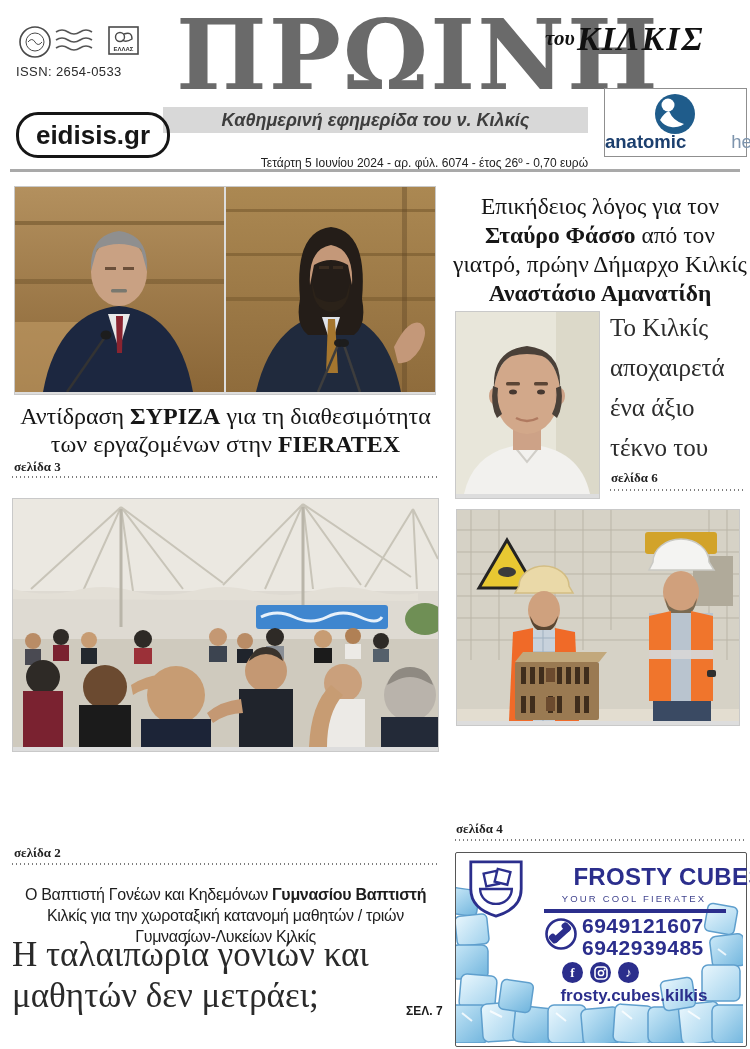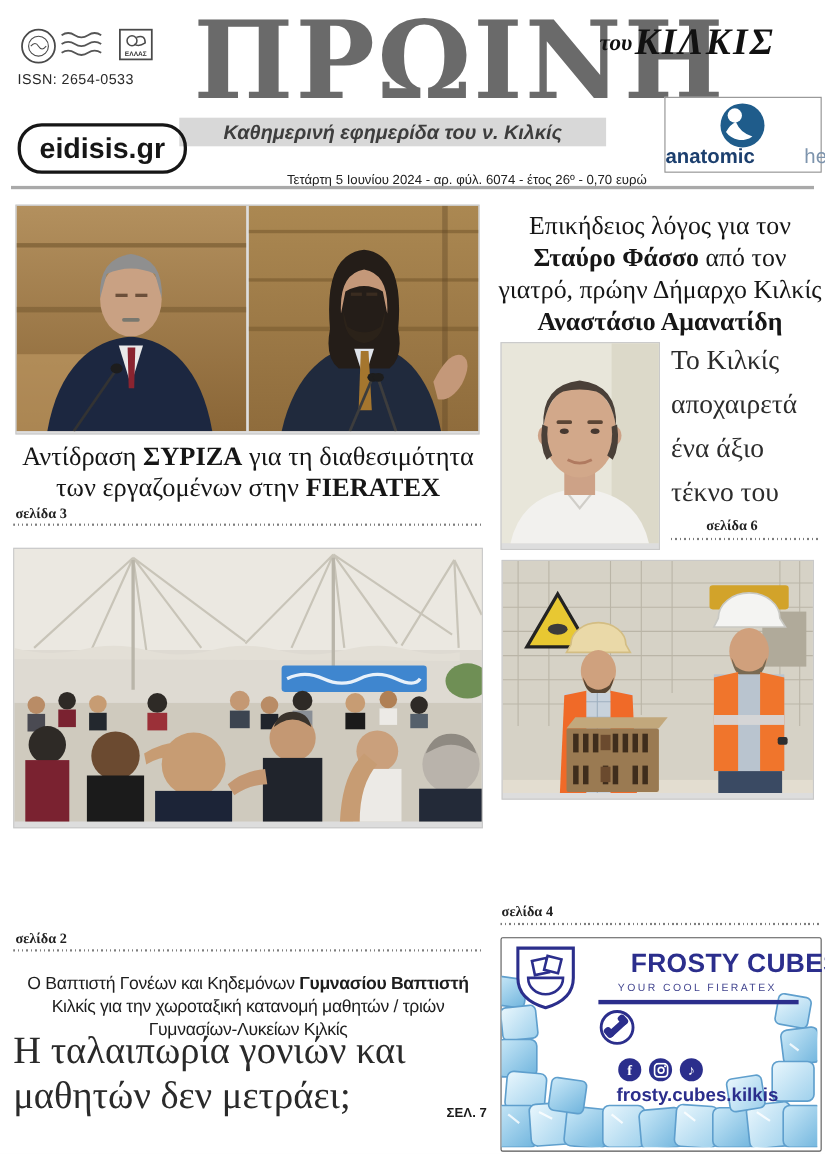--- a/index.html
+++ b/index.html
@@ -7,21 +7,21 @@
         font-family:"Liberation Sans",sans-serif;color:#1b1b1b;}
   .abs{position:absolute;}
   
   .issn{left:16px;top:64px;font-size:13px;letter-spacing:.4px;color:#2a2a2a;}
   .masthead-main{left:176px;top:0px;font-family:"DejaVu Serif",serif;font-weight:bold;
     font-size:96px;line-height:110px;color:#6a6a6a;letter-spacing:2px;transform:scaleY(1.02);}
   .masthead-tou{left:545px;top:26px;font-family:"Liberation Serif",serif;font-weight:bold;
     font-style:italic;font-size:21px;color:#111;}
   .masthead-region{left:577px;top:20px;font-family:"Liberation Serif",serif;font-weight:bold;
     font-style:italic;font-size:34px;color:#111;letter-spacing:2px;}
-  .subtitle-bar{left:163px;top:107px;width:388px;height:26px;background:#d8d8d8;
+  .subtitle-bar{left:163px;top:107px;width:425px;height:26px;background:#d8d8d8;
     display:flex;align-items:center;justify-content:center;}
   .subtitle-bar span{font-weight:bold;font-style:italic;font-size:18px;color:#3d3d3d;}
   .site-badge{left:16px;top:112px;width:148px;height:40px;border:3px solid #161616;border-radius:22px;
     display:flex;align-items:center;justify-content:center;font-weight:bold;font-size:26px;color:#161616;}
   .dateline{left:163px;top:156px;width:425px;text-align:right;font-size:12px;color:#222;}
   .sponsor-box{left:604px;top:88px;width:141px;height:67px;border:1px solid #8f8f8f;background:#fff;}
   .sponsor-icon{position:absolute;left:48px;top:3px;}
   .sponsor-text{position:absolute;left:0;bottom:3px;width:100%;text-align:center;font-size:18.5px;}
   .sponsor-text b{color:#1c3f6e;}
   .sponsor-text i{font-style:normal;color:#7d94ad;margin-left:45px;}
@@ -42,21 +42,21 @@
   .dots-kke{left:12px;top:863px;width:427px;}
   .par-intro{left:10px;top:884px;width:431px;text-align:center;font-size:16px;line-height:21px;
     letter-spacing:-.3px;color:#1d1d1d;}
   .par-head{left:12px;top:934px;width:424px;font-family:"Liberation Serif",serif;
     font-size:35px;line-height:41px;color:#2a2a2a;}
   .par-page{left:406px;top:1004px;font-family:"Liberation Sans",sans-serif;font-weight:bold;font-size:12px;}
   
   .ob-head{left:453px;top:192px;width:294px;text-align:center;font-size:23.5px;line-height:29px;}
   .portrait{left:455px;top:311px;}
   .fw-head{left:610px;top:308px;width:138px;font-size:25px;line-height:40px;color:#2c2c2c;}
-  .fw-page{left:642px;top:470px;}
+  .fw-page{left:611px;top:470px;}
   .dots-fw{left:610px;top:489px;width:136px;}
   .brick{left:456px;top:509px;}
   .kebe-head{left:455px;top:731px;width:292px;font-size:24.5px;line-height:30px;}
   .kebe-page{left:456px;top:821px;}
   .dots-kebe{left:455px;top:839px;width:290px;}
   
   .ad-box{left:455px;top:852px;width:290px;height:193px;border:1.5px solid #565656;border-radius:2px;background:#fff;}
   .ad-layer{position:absolute;inset:0;}
   .ad-shield{position:absolute;left:12px;top:6px;z-index:2;}
   .ad-name{position:absolute;left:78px;top:10px;width:200px;text-align:center;font-weight:bold;
@@ -382,20 +382,24 @@
     <span class="ad-phoneicon">
       <svg width="34" height="34" viewBox="0 0 34 34">
         <circle cx="17" cy="17" r="14.5" fill="none" stroke="#2b2e8c" stroke-width="2.6"></circle>
         <g fill="#2b2e8c" transform="rotate(-42 17 17)">
           <rect x="6" y="14.5" width="22" height="6" rx="3"></rect>
           <rect x="5" y="10.5" width="7" height="10" rx="3"></rect>
           <rect x="22" y="10.5" width="7" height="10" rx="3"></rect>
         </g>
       </svg>
     </span>
+    <div class="ad-phones">
+      <div>6949121607</div>
+      <div>6942939485</div>
+    </div>
     <div class="ad-socials">
       <span class="soc" style="font-family:'Liberation Serif',serif;">f</span>
       <span class="soc">
         <svg width="14" height="14" viewBox="0 0 14 14">
           <rect x="1" y="1" width="12" height="12" rx="3.5" fill="none" stroke="#fff" stroke-width="1.6"></rect>
           <circle cx="7" cy="7" r="2.6" fill="none" stroke="#fff" stroke-width="1.5"></circle>
           <circle cx="10.6" cy="3.4" r="1" fill="#fff"></circle>
         </svg>
       </span>
       <span class="soc">♪</span>

